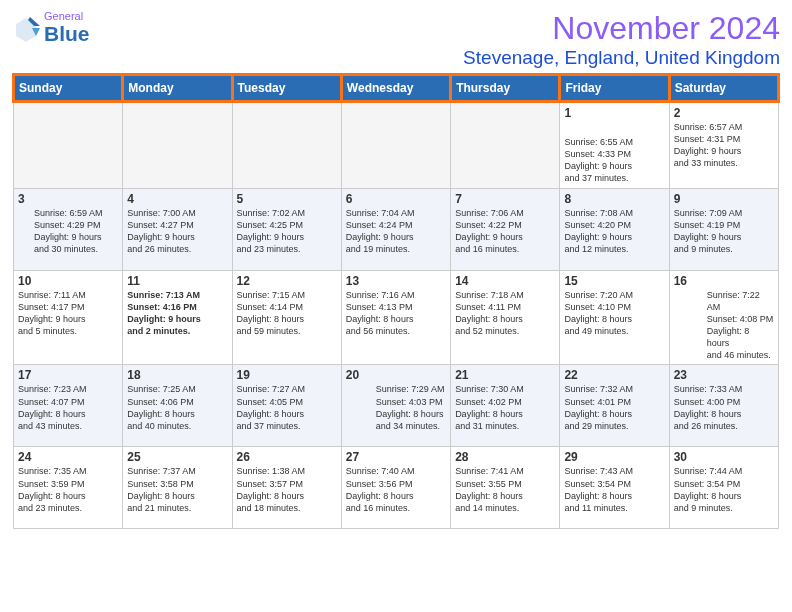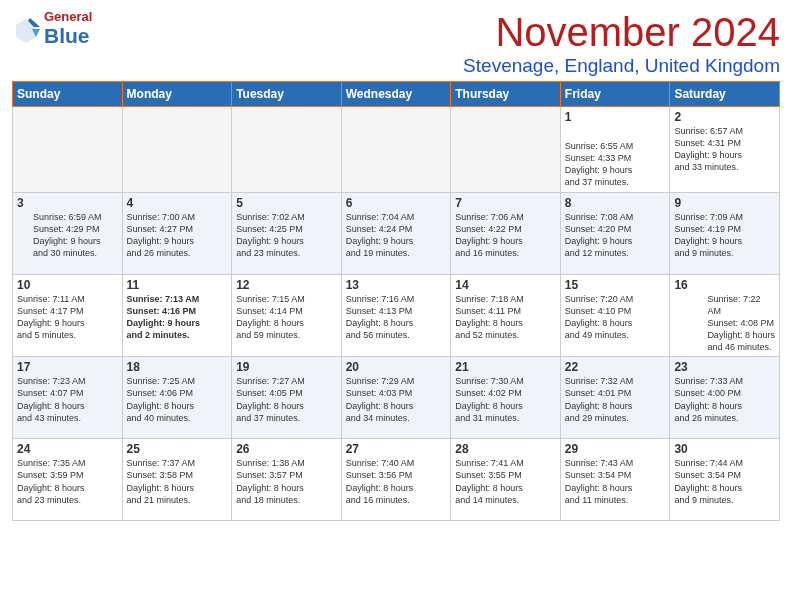--- a/index.html
+++ b/index.html
@@ -24,58 +24,58 @@
       display: flex;
       align-items: center;
       gap: 4px;
     }
     .logo-text {
       display: flex;
       flex-direction: column;
       line-height: 1.1;
     }
     .logo-general {
-      font-size: 13px;
-      font-weight: bold;
-      color: #b91c1c;
+      font-size: 11px;
+      font-weight: normal;
+      color: #8b5cf6;
     }
     .logo-blue {
       font-size: 21px;
       font-weight: bold;
       color: #2a6db5;
     }
     .logo-icon {
       width: 28px;
       height: 28px;
     }
     .title-section {
       text-align: right;
     }
     .month-title {
-      font-size: 40px;
+      font-size: 32px;
       font-weight: normal;
-      color: #b91c1c;
+      color: #8b5cf6;
     }
     .location {
       font-size: 19px;
       color: #1d4ed8;
     }
     table {
       width: 100%;
       border-collapse: collapse;
       table-layout: fixed;
     }
     th {
       background-color: #2a6db5;
       color: white;
       font-size: 12px;
       font-weight: bold;
       padding: 5px 4px;
       text-align: left;
-      border: 1px solid #f97316;
+      border: 3px solid #f97316;
     }
     td {
       vertical-align: top;
       border: 1px solid #ccc;
       padding: 3px 4px;
       font-size: 9.5px;
       color: #333;
       height: 82px;
       background: #fff;
     }
@@ -273,21 +273,21 @@
           </td>
           <td class="alt-row">
             <span class="day-num">19</span>
             <div class="day-info" style="white-space: pre-line;">Sunrise: 7:27 AM
 Sunset: 4:05 PM
 Daylight: 8 hours
 and 37 minutes.</div>
           </td>
           <td class="alt-row">
             <span class="day-num">20</span>
-            <div class="day-info" style="white-space: pre-line;">Sunrise: 7:29 AM
+            <div class="day-info" style="white-space: pre-line; margin-left: 30px;">Sunrise: 7:29 AM
 Sunset: 4:03 PM
 Daylight: 8 hours
 and 34 minutes.</div>
           </td>
           <td class="alt-row">
             <span class="day-num">21</span>
             <div class="day-info" style="white-space: pre-line;">Sunrise: 7:30 AM
 Sunset: 4:02 PM
 Daylight: 8 hours
 and 31 minutes.</div>

